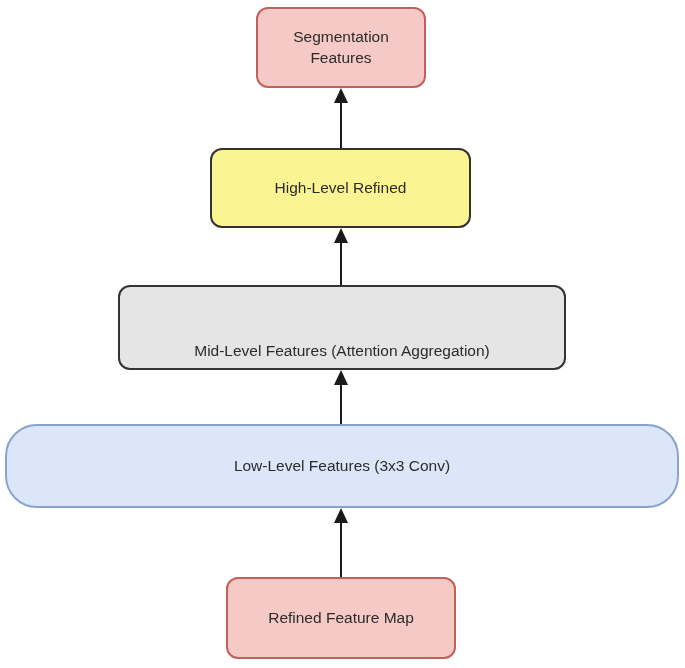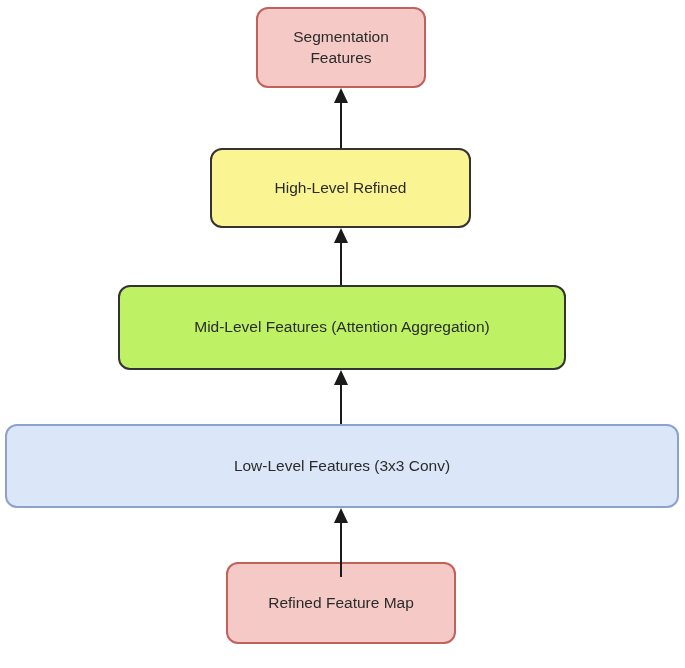--- a/index.html
+++ b/index.html
@@ -25,22 +25,22 @@
     justify-content: center;
     text-align: center;
     font-size: 15.5px;
     line-height: 1.35;
     color: #2b2b2b;
     padding: 6px 14px;
   }
   .node-seg     { left: 256px; top: 7px;   width: 170px; height: 81px; }
   .node-high    { left: 210px; top: 148px; width: 261px; height: 80px; }
   .node-mid     { left: 118px; top: 285px; width: 448px; height: 85px; }
-  .node-low     { left: 5px;   top: 424px; width: 674px; height: 84px; }
-  .node-refined { left: 226px; top: 562px; width: 230px; height: 82px; }
+  .node-low     { left: 5px;   top: 424px; width: 674px; height: 84px; border-radius: 32px; }
+  .node-refined { left: 226px; top: 577px; width: 230px; height: 82px; }
 
   .arrow {
     position: absolute;
     width: 14px;
     display: flex;
     flex-direction: column;
     align-items: center;
     color: #1a1a1a;
   }
   .arrow .head {
@@ -67,21 +67,21 @@
 <div class="canvas">
 
   <div class="node node-seg" style="background: rgb(245, 202, 198); border-color: rgb(194, 96, 92); color: rgb(43, 43, 43);">
     <span>Segmentation Features</span>
   </div>
 
   <div class="node node-high" style="background: rgb(251, 244, 147); border-color: rgb(51, 51, 51); color: rgb(43, 43, 43);">
     <span>High-Level Refined</span>
   </div>
 
-  <div class="node node-mid" style="background: #bef264; border-color: rgb(51, 51, 51); color: rgb(43, 43, 43);">
+  <div class="node node-mid" style="background: #e5e5e5; border-color: rgb(51, 51, 51); color: rgb(43, 43, 43); align-items: flex-end;">
     <span>Mid-Level Features (Attention Aggregation)</span>
   </div>
 
   <div class="node node-low" style="background: rgb(219, 231, 248); border-color: rgb(138, 163, 205); color: rgb(43, 43, 43);">
     <span>Low-Level Features (3x3 Conv)</span>
   </div>
 
   <div class="node node-refined" style="background: rgb(245, 202, 198); border-color: rgb(194, 96, 92); color: rgb(43, 43, 43);">
     <span>Refined Feature Map</span>
   </div>

